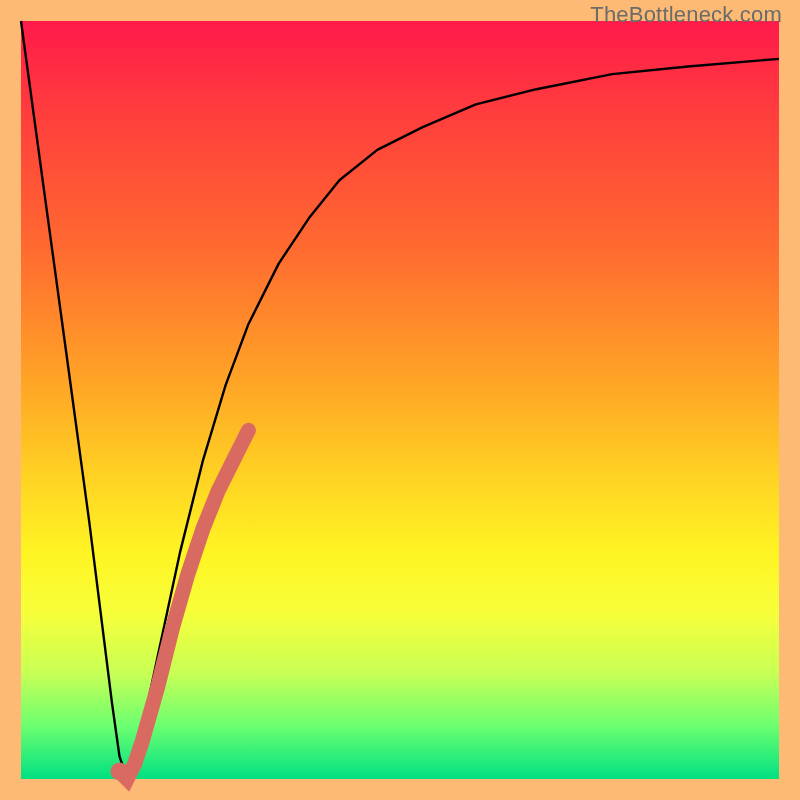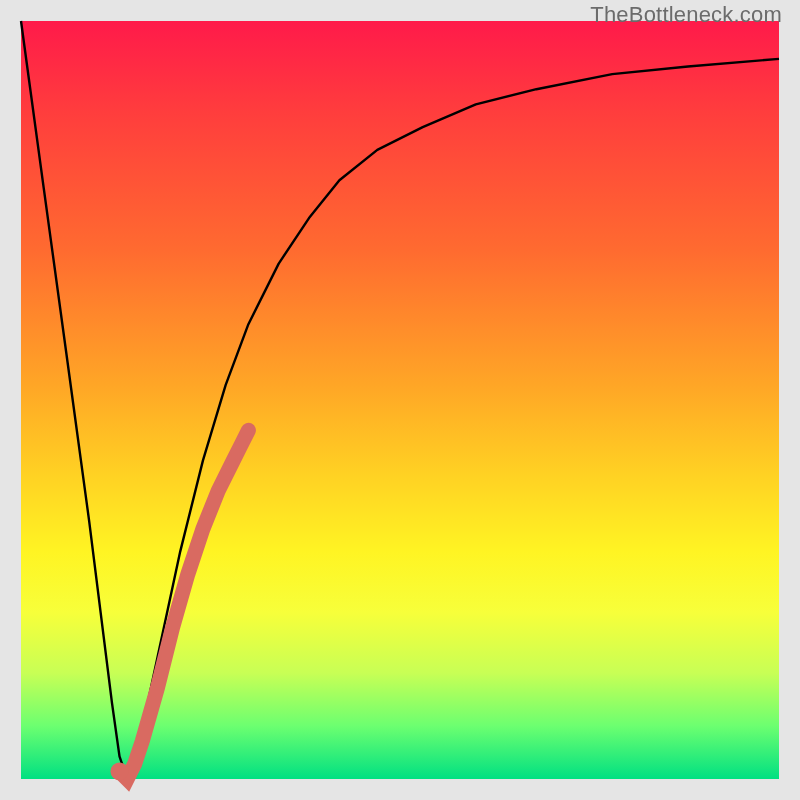--- a/index.html
+++ b/index.html
@@ -8,21 +8,21 @@
     width: 800px;
     height: 800px;
     background: #000;
     overflow: hidden;
     font-family: Arial, Helvetica, sans-serif;
   }
   .frame {
     position: relative;
     width: 800px;
     height: 800px;
-    background: #e5e5e5;
+    background: #fdba74;
   }
   .plot-area {
     position: absolute;
     left: 21px;
     top: 21px;
     width: 758px;
     height: 758px;
     
     background: linear-gradient(to bottom,
       #ff1a4a 0%,

